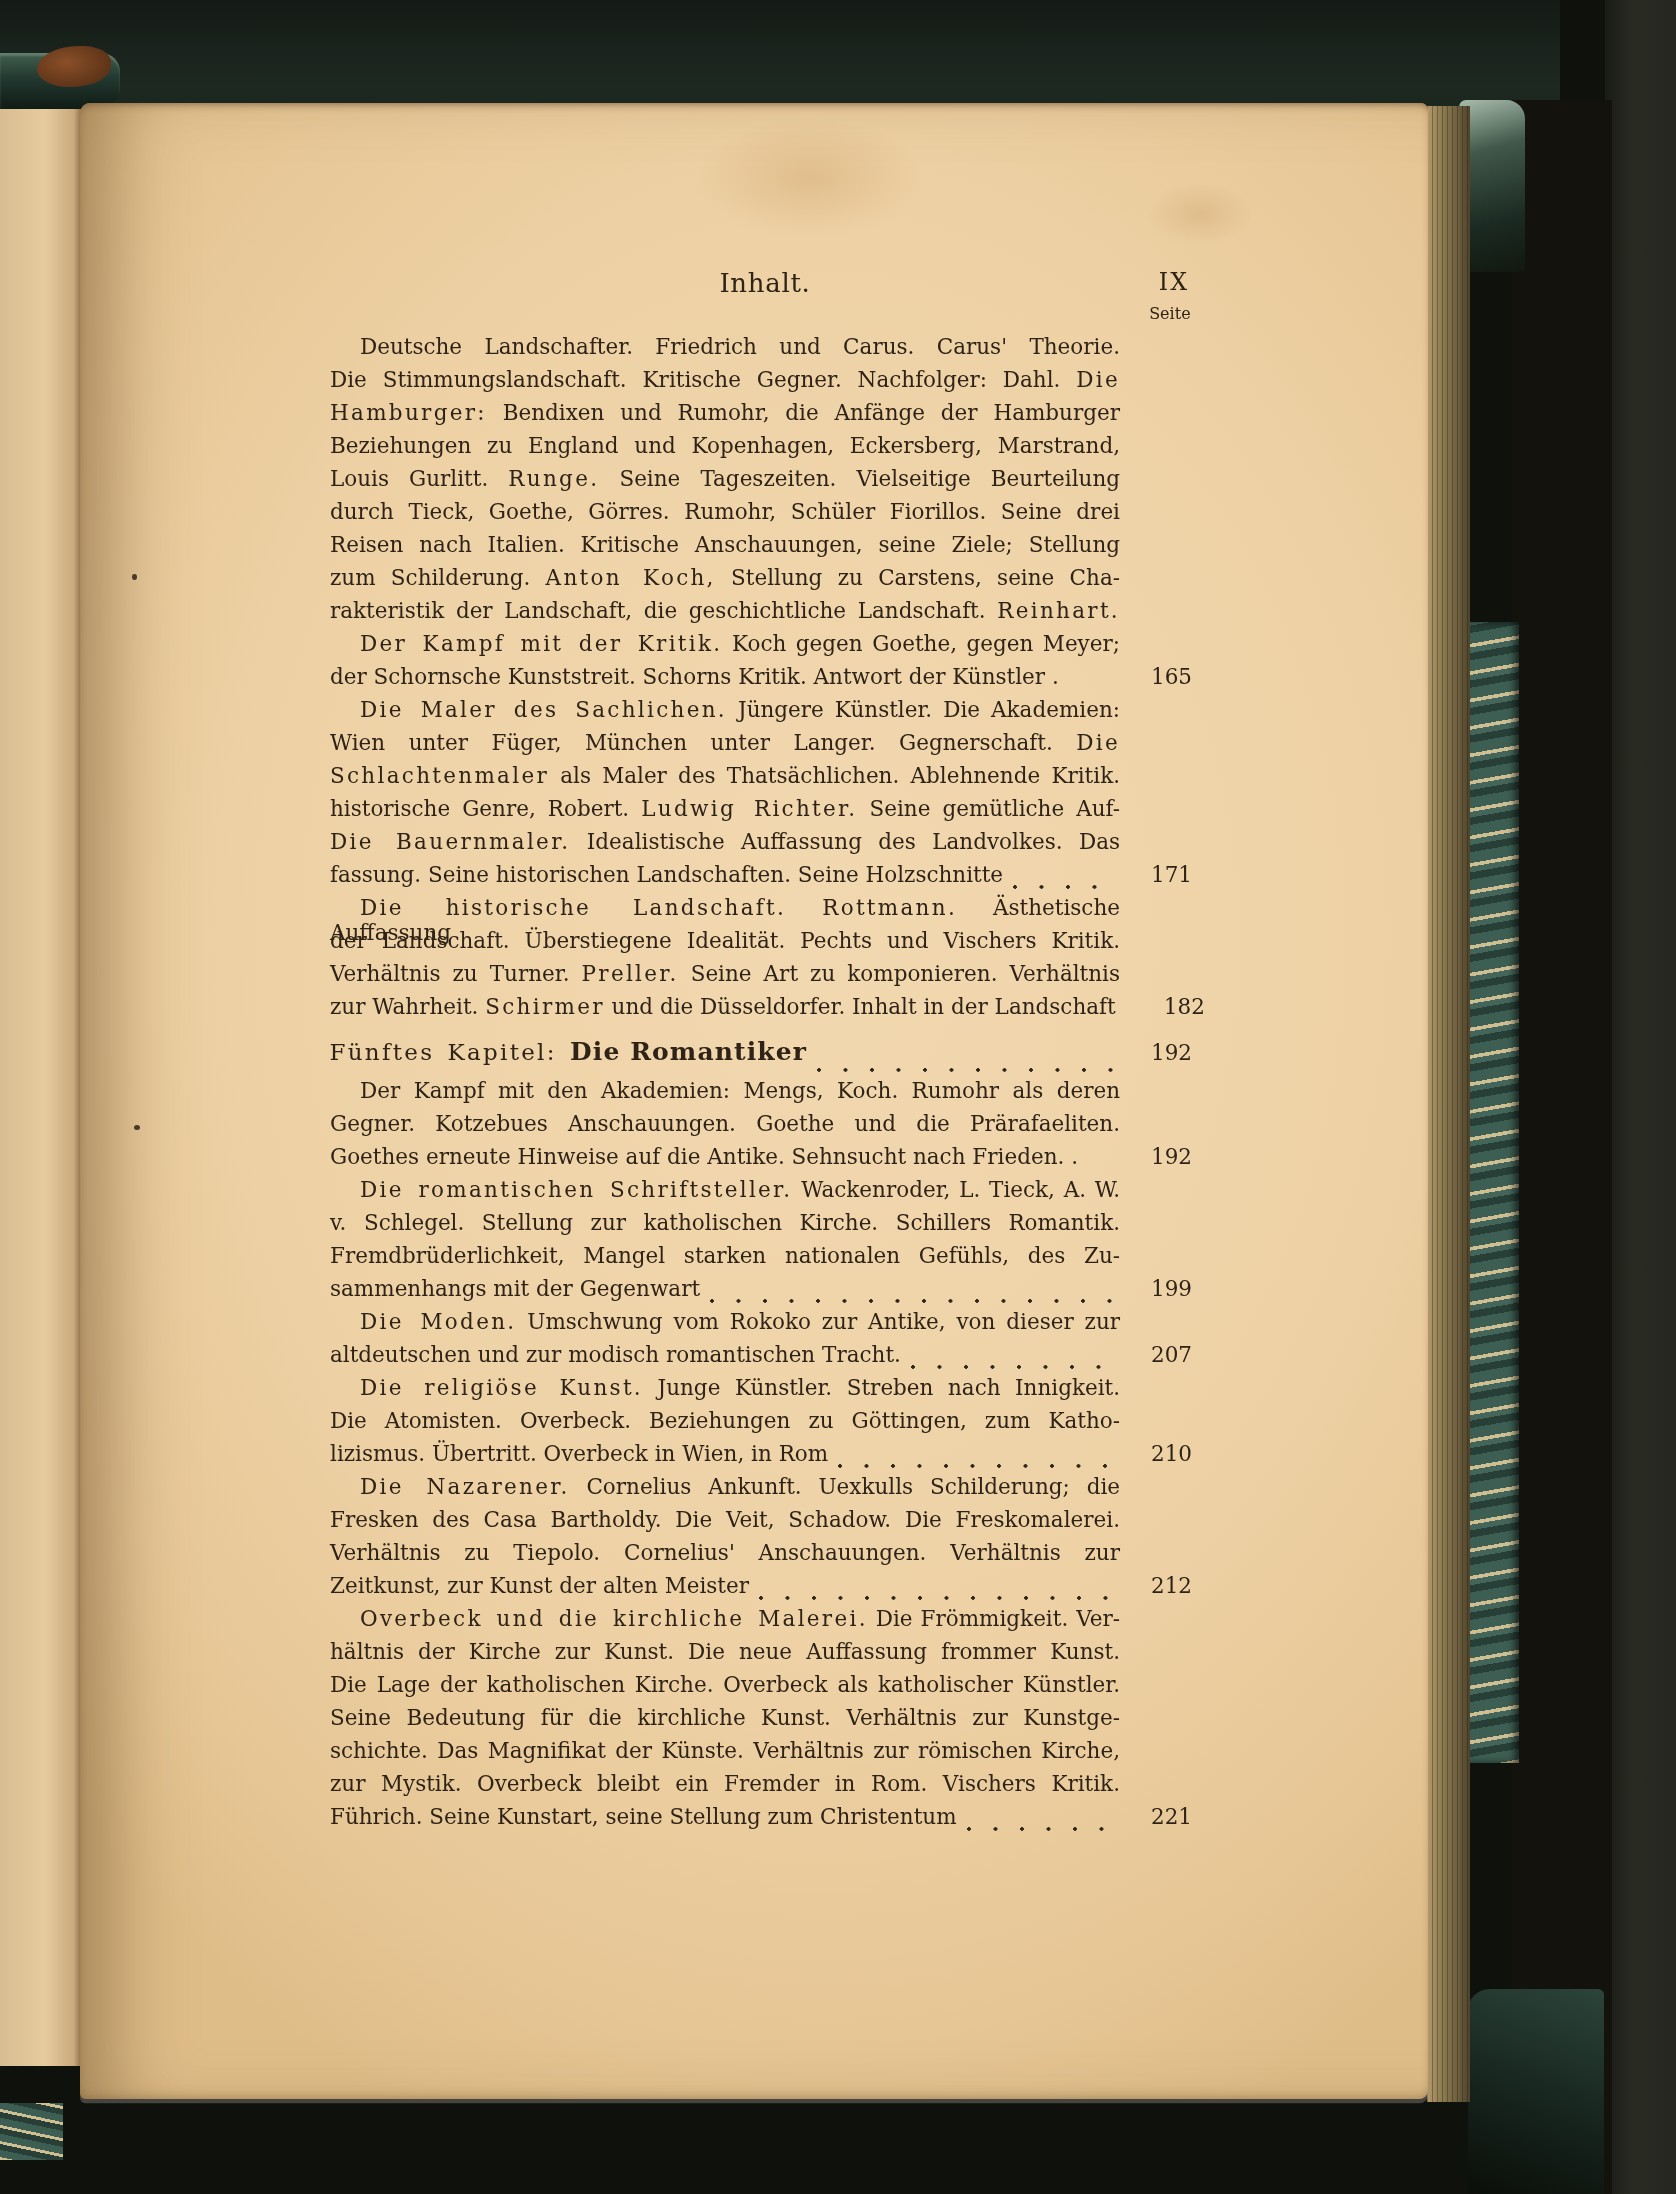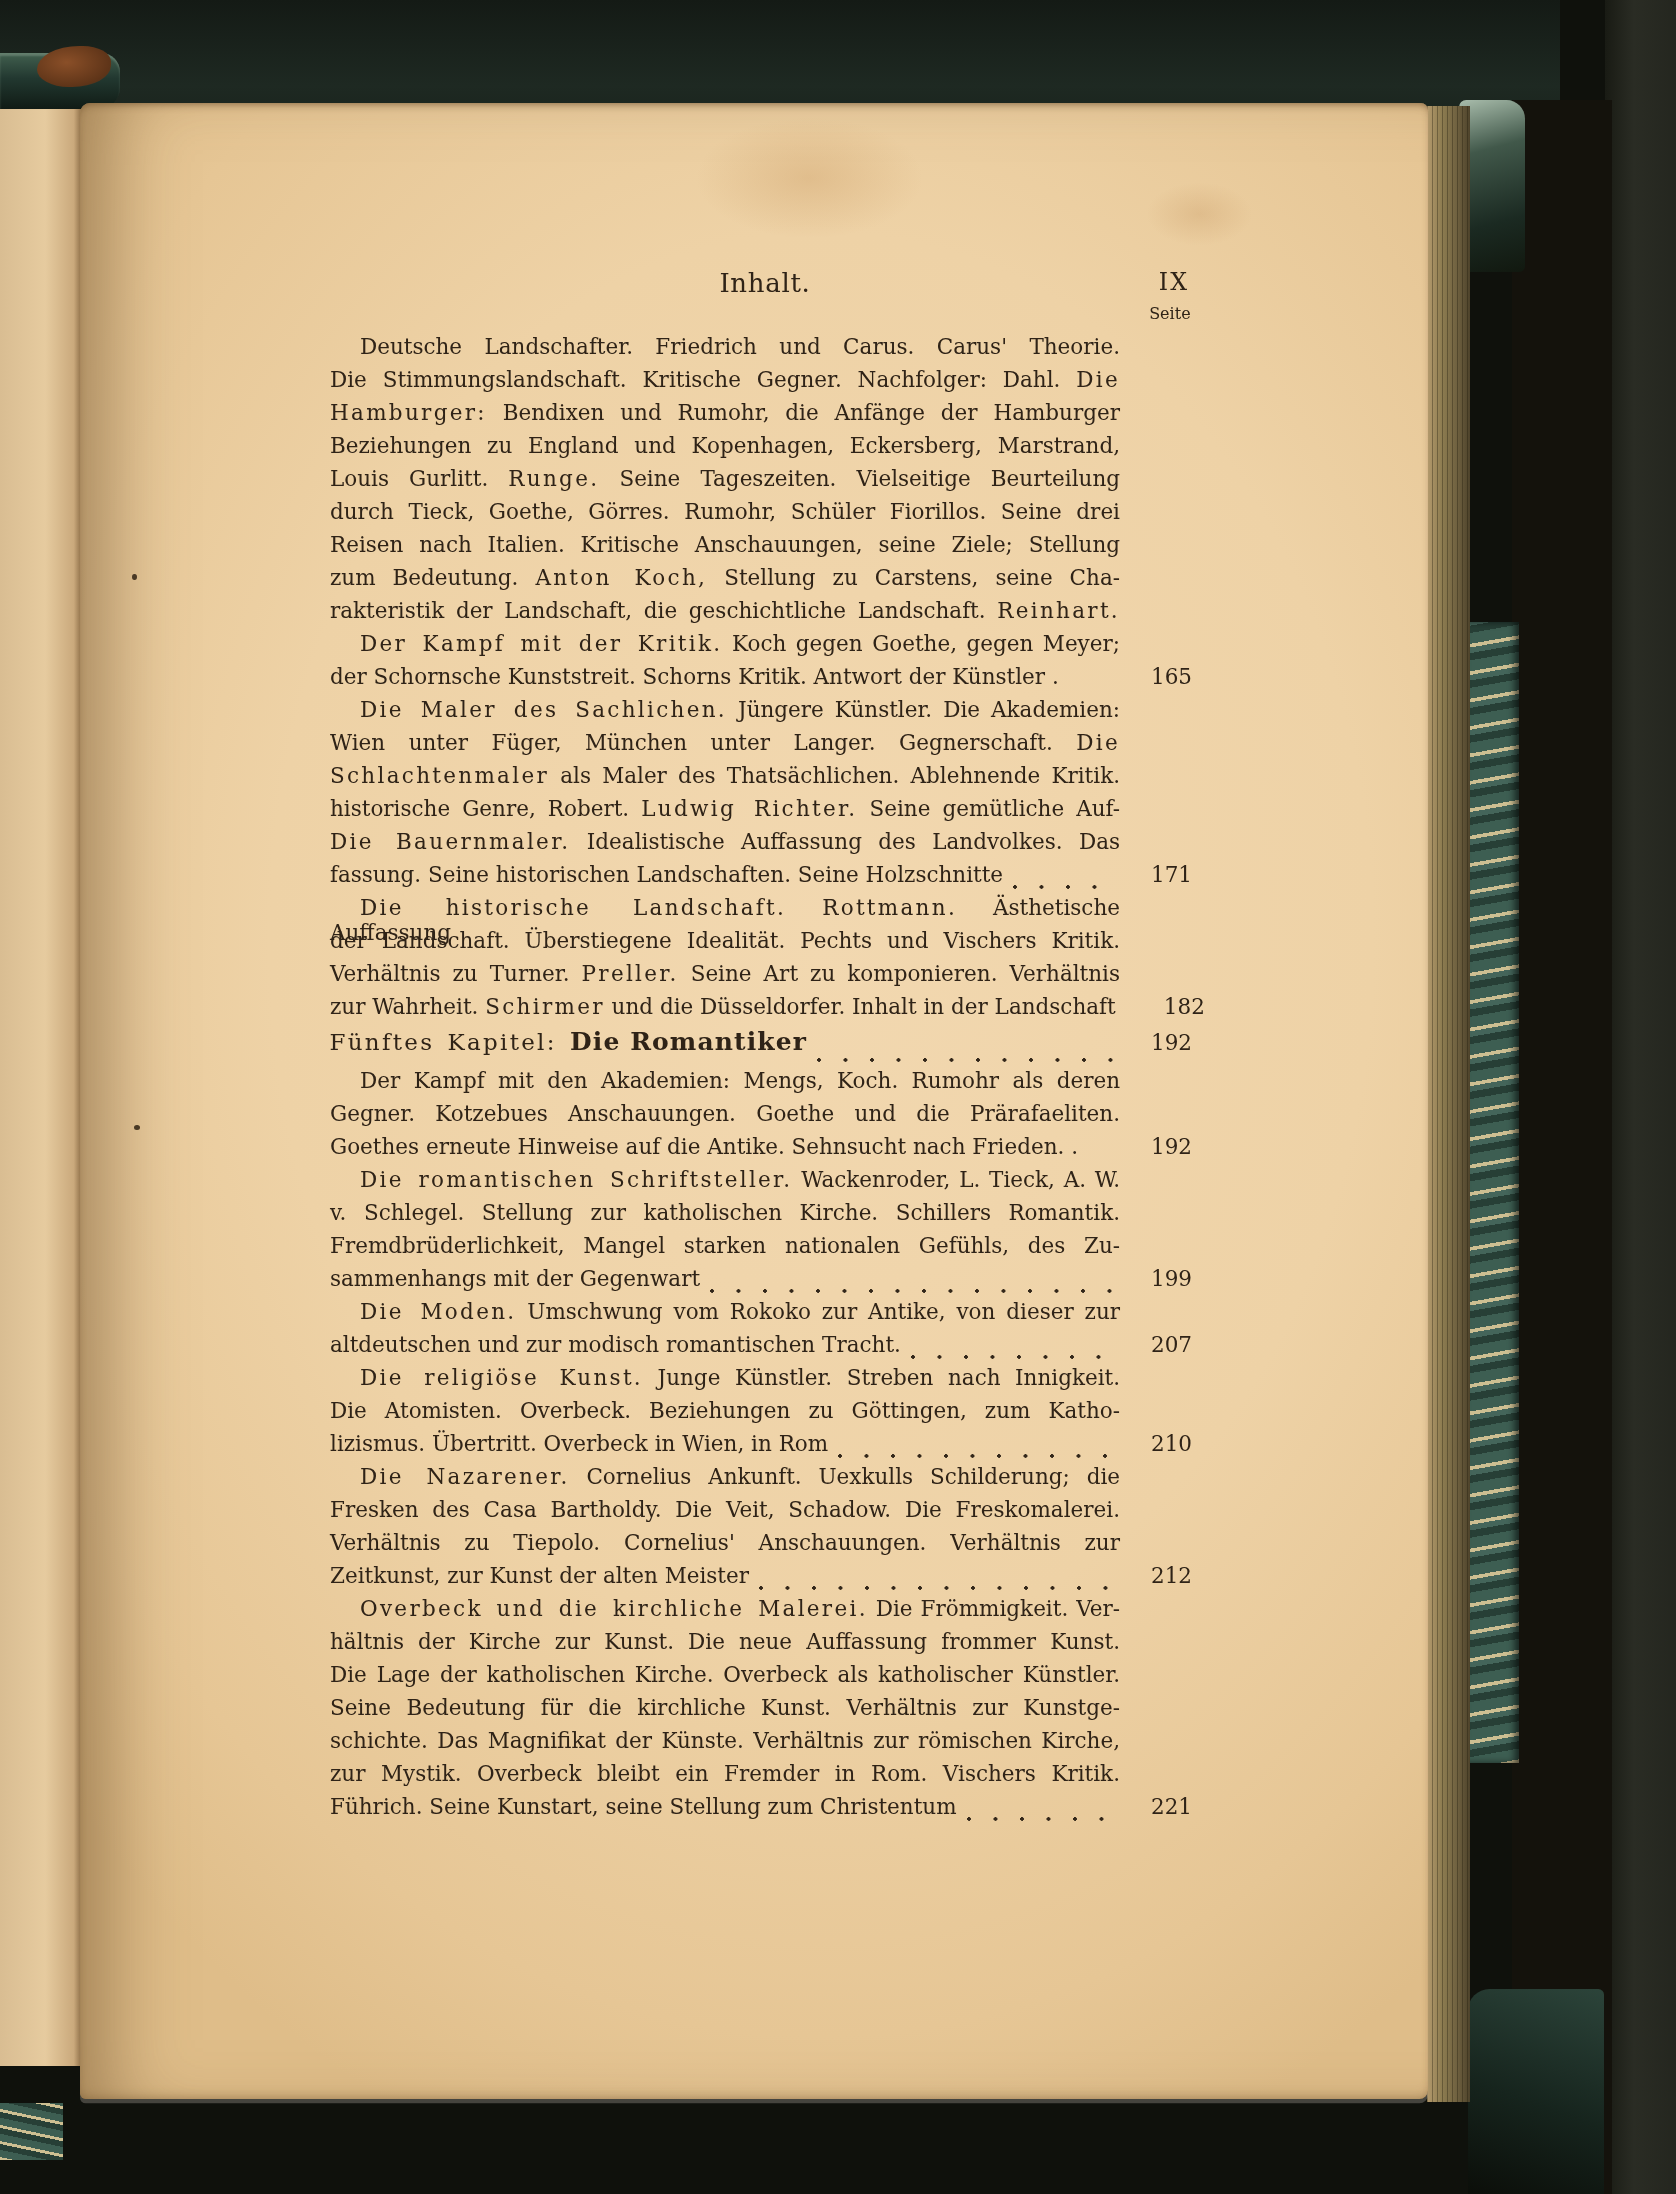--- a/index.html
+++ b/index.html
@@ -67,21 +67,21 @@
   .para .line:first-child.fill .txt{text-indent:30px;}
   .para .line:first-child.numline .txt{text-indent:30px;}
   .g{letter-spacing:2.3px;word-spacing:3.6px;}
   .b{font-weight:bold;font-size:25px;letter-spacing:1.1px;}
   .leader{flex:1;align-self:flex-end;height:4.3px;margin:0 7.2px 6.4px 10px;
     background-image:radial-gradient(circle at 2.1px 2.1px,#33271a 1.7px,rgba(0,0,0,0) 2.1px);
     background-size:26.5px 4.3px;background-repeat:repeat-x;}
   .leader.nodots{background:none;}
   .num{flex:none;width:72px;text-align:right;font-size:21.5px;}
   .numspace{flex:none;width:72px;}
-  .chapter-entry .line{height:41px;margin-top:0;margin-left:-18.6px;width:calc(100% + 18.6px);}
+  .chapter-entry .line{height:41px;margin-top:10px;margin-left:-18.6px;width:calc(100% + 18.6px);}
   .chapter-entry .txt{font-size:23px;}
 </style>
 </head>
 <body>
 
 <div class="scene">
   <div class="right-cloth-band"></div>
   <div class="cover-top-band"></div>
   <div class="cover-corner-roll"></div>
   <div class="leather-tear-spot"></div>
@@ -129,21 +129,21 @@
             </div>
             <div class="line fill">
               <span class="txt"><span class="">durch Tieck, Goethe, Görres. Rumohr, Schüler Fiorillos. Seine drei</span></span>
               <span class="numspace"></span>
             </div>
             <div class="line fill">
               <span class="txt"><span class="">Reisen nach Italien. Kritische Anschauungen, seine Ziele; Stellung</span></span>
               <span class="numspace"></span>
             </div>
             <div class="line fill">
-              <span class="txt"><span class="">zum Bedeutung. </span><span class="g ">Anton Koch,</span><span class=""> Stellung zu Carstens, seine Cha-</span></span>
+              <span class="txt"><span class="">zum Schilderung. </span><span class="g ">Anton Koch,</span><span class=""> Stellung zu Carstens, seine Cha-</span></span>
               <span class="numspace"></span>
             </div>
             <div class="line fill">
               <span class="txt"><span class="">rakteristik der Landschaft, die geschichtliche Landschaft. </span><span class="g ">Reinhart.</span></span>
               <span class="numspace"></span>
             </div>
           </div>
           <div class="para">
             <div class="line fill">
               <span class="txt"><span class="g ">Der Kampf mit der Kritik.</span><span class=""> Koch gegen Goethe, gegen Meyer;</span></span>

